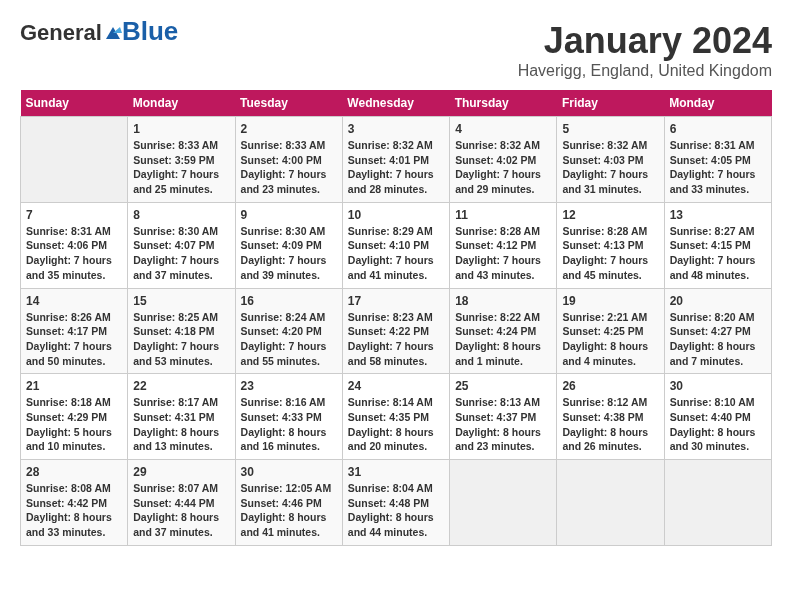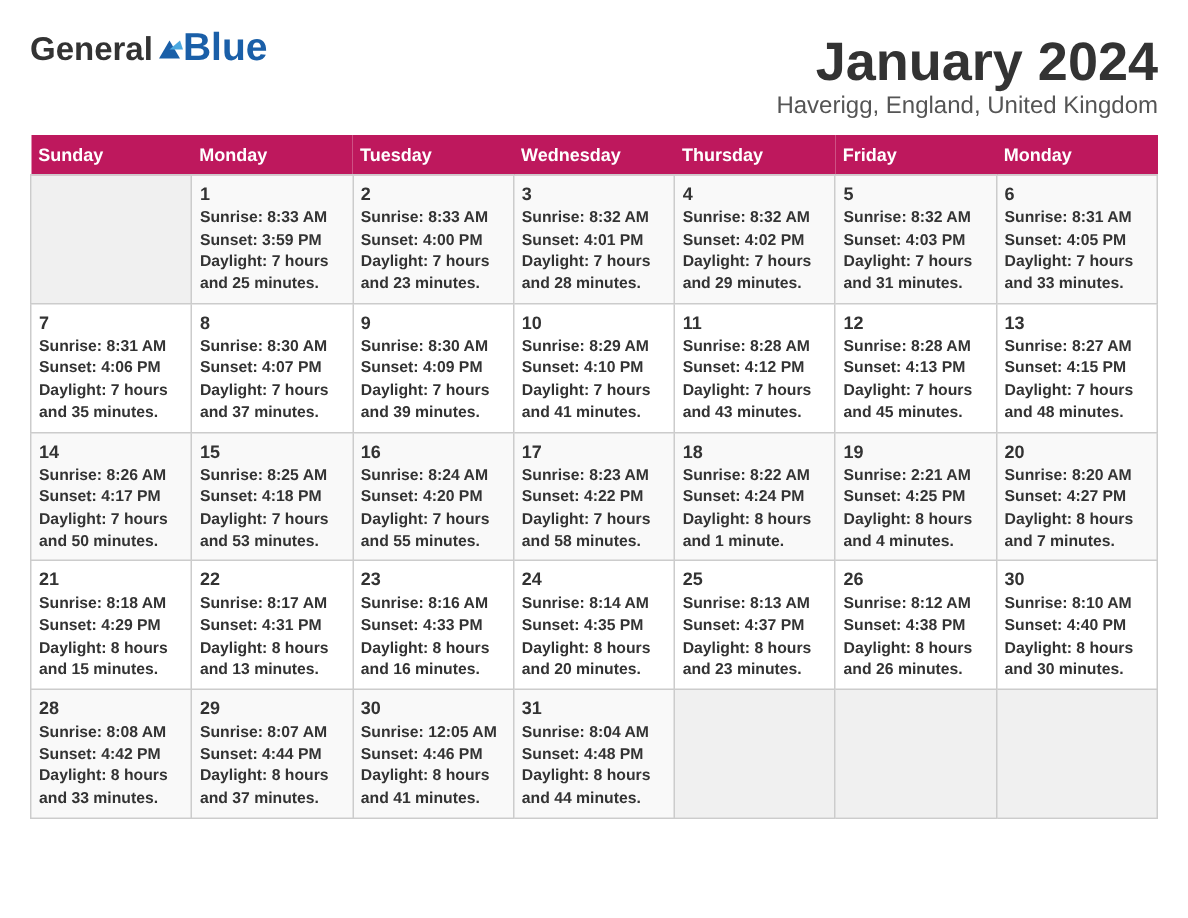--- a/index.html
+++ b/index.html
@@ -271,21 +271,21 @@
             <span>Daylight: 8 hours and 7 minutes.</span>
           </div>
         </td>
       </tr>
       <tr>
         <td>
           <span class="day-number">21</span>
           <div class="day-info">
             <span>Sunrise: 8:18 AM</span><br>
             <span>Sunset: 4:29 PM</span><br>
-            <span>Daylight: 8 hours and 15 minutes.</span>
+            <span>Daylight: 5 hours and 10 minutes.</span>
           </div>
         </td>
         <td>
           <span class="day-number">22</span>
           <div class="day-info">
             <span>Sunrise: 8:17 AM</span><br>
             <span>Sunset: 4:31 PM</span><br>
             <span>Daylight: 8 hours and 13 minutes.</span>
           </div>
         </td>

